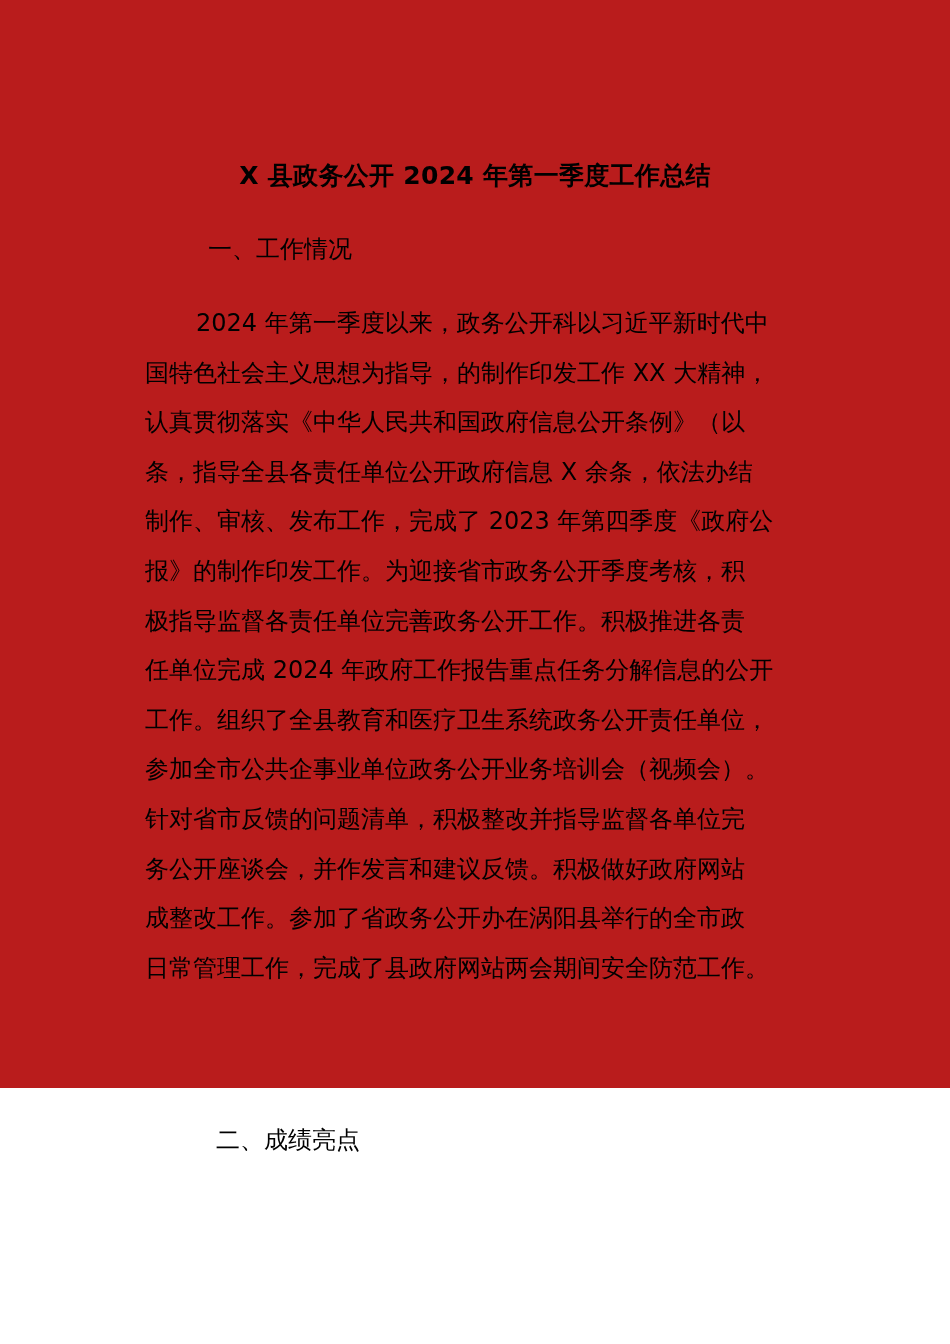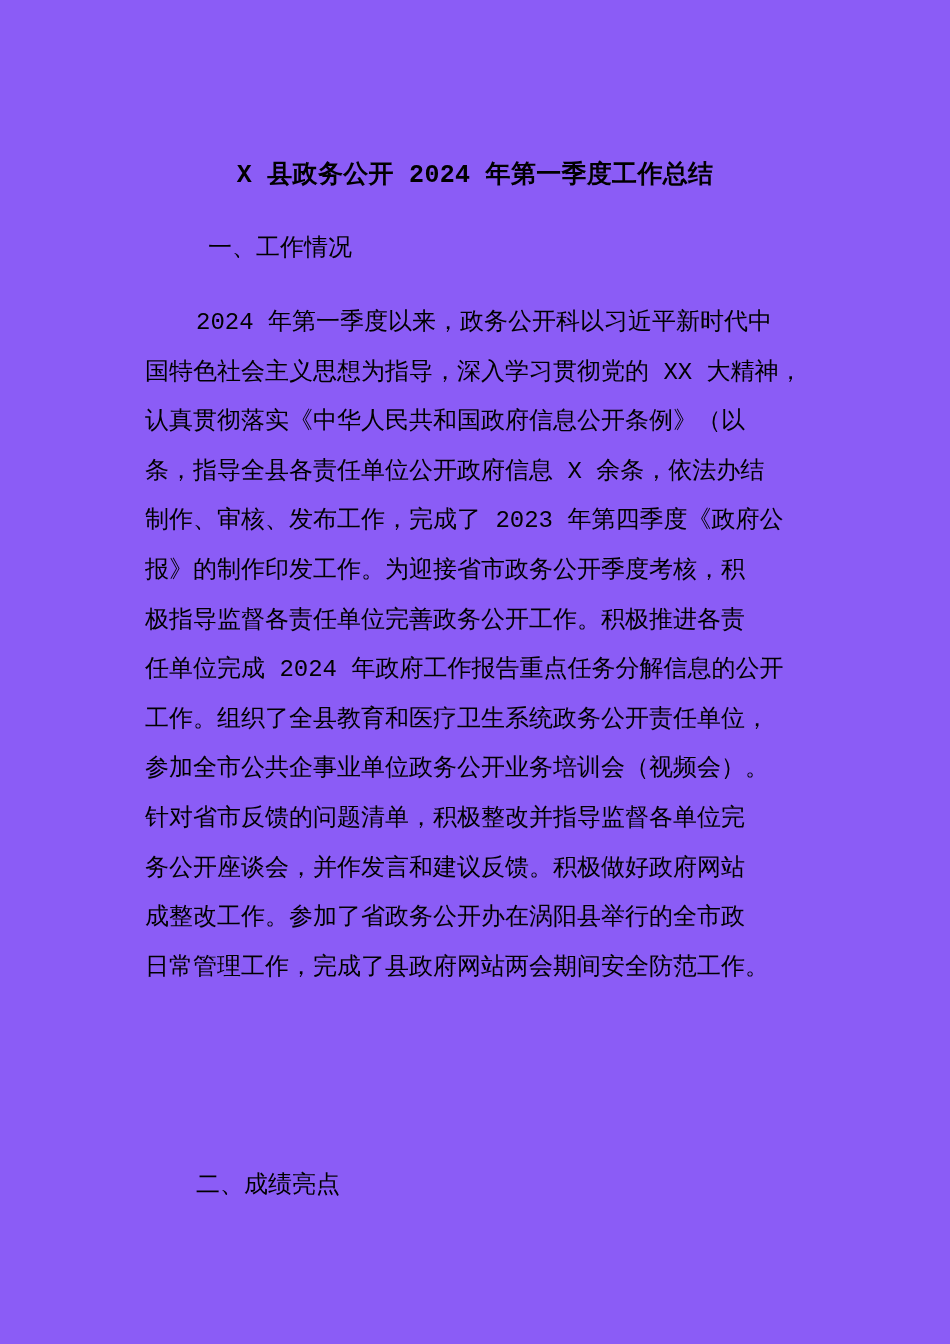--- a/index.html
+++ b/index.html
@@ -13,23 +13,22 @@
       position: relative;
       overflow: hidden;
       font-family: "DejaVu Sans", "Liberation Sans", sans-serif;
       color: #000000;
     }
     .page {
       position: absolute;
       left: 0;
       top: 0;
       width: 950px;
-      height: 1344px;
-      background: #8b5cf6;
-      font-family: Liberation Mono, monospace;
+      height: 1088px;
+      background: #b91c1c;
     }
     .title {
       position: absolute;
       left: 0;
       top: 158px;
       width: 950px;
       text-align: center;
       font-size: 25px;
       font-weight: bold;
       line-height: 36px;
@@ -37,21 +36,21 @@
       letter-spacing: 0.3px;
     }
     .heading {
       position: absolute;
       left: 196px;
       font-size: 24px;
       line-height: 34px;
       white-space: nowrap;
     }
     .h1 { top: 232px; margin-left: 12px; }
-    .h2 { top: 1169px; }
+    .h2 { top: 1123px; margin-left: 20px; }
     .para {
       position: absolute;
       left: 145px;
       top: 306px;
       width: 700px;
     }
     .line {
       display: block;
       height: 49.6px;
       line-height: 34px;
@@ -65,21 +64,21 @@
 </head>
 <body>
 
 <div class="page">
   <div class="title">X 县政务公开 2024 年第一季度工作总结</div>
 
   <div class="heading h1">一、工作情况</div>
 
   <div class="para">
     <span class="line first">2024 年第一季度以来，政务公开科以习近平新时代中</span>
-    <span class="line">国特色社会主义思想为指导，深入学习贯彻党的 XX 大精神，</span>
+    <span class="line">国特色社会主义思想为指导，的制作印发工作 XX 大精神，</span>
     <span class="line">认真贯彻落实《中华人民共和国政府信息公开条例》（以</span>
     <span class="line">条，指导全县各责任单位公开政府信息 X 余条，依法办结</span>
     <span class="line">制作、审核、发布工作，完成了 2023 年第四季度《政府公</span>
     <span class="line">报》的制作印发工作。为迎接省市政务公开季度考核，积</span>
     <span class="line">极指导监督各责任单位完善政务公开工作。积极推进各责</span>
     <span class="line">任单位完成 2024 年政府工作报告重点任务分解信息的公开</span>
     <span class="line">工作。组织了全县教育和医疗卫生系统政务公开责任单位，</span>
     <span class="line">参加全市公共企事业单位政务公开业务培训会（视频会）。</span>
     <span class="line">针对省市反馈的问题清单，积极整改并指导监督各单位完</span>
     <span class="line">务公开座谈会，并作发言和建议反馈。积极做好政府网站</span>

